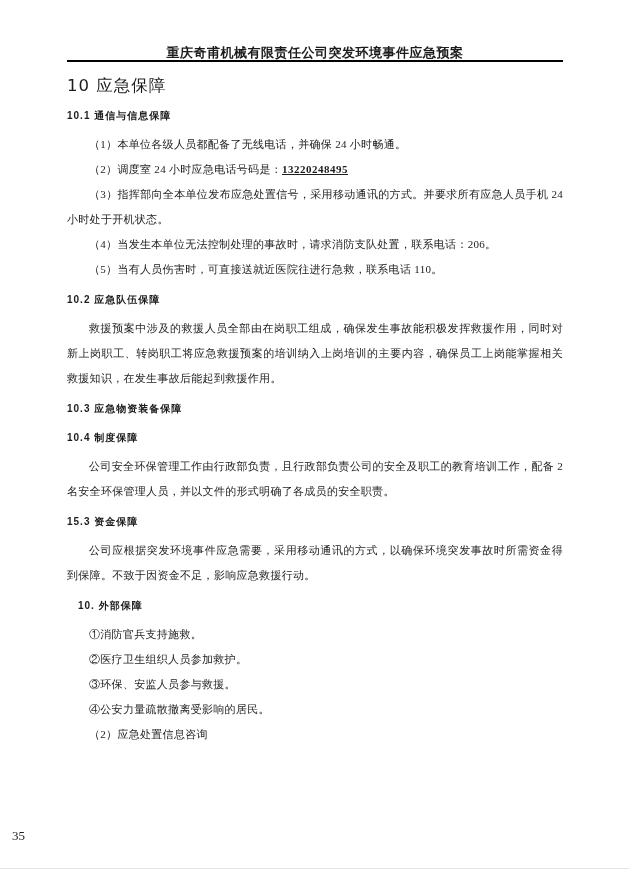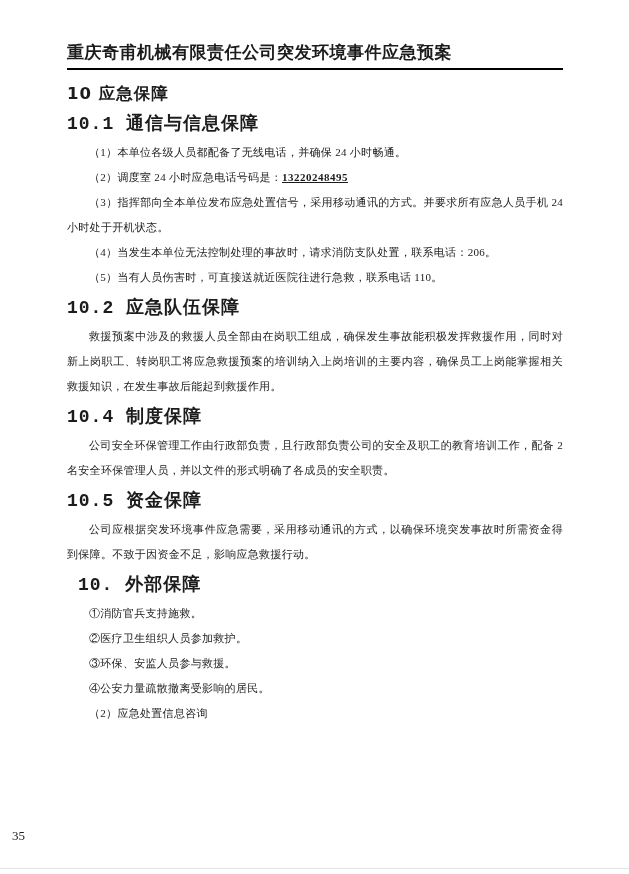--- a/index.html
+++ b/index.html
@@ -11,40 +11,40 @@
     margin:0 auto;
     background:#ffffff;
     color:#1c1c1c;
     font-family:"Liberation Serif","DejaVu Serif",serif;
     overflow:hidden;
   }
   .content {
     padding:46px 66px 0 67px;
   }
   .doc-header {
+    text-align:center;
     font-family:"Liberation Serif","DejaVu Serif",serif;
     font-weight:bold;
-    font-size:17px;
+    font-size:13px;
     letter-spacing:0.5px;
     line-height:14px;
-    padding-bottom:8px;
     border-bottom:2px solid #000;
   }
   h1.chapter {
     font-family:"DejaVu Sans","Liberation Sans",sans-serif;
-    font-weight:bold;
+    font-weight:normal;
     font-size:16.5px;
     line-height:24px;
     letter-spacing:1px;
     margin:12px 0 2px 0;
   }
   h2.section {
-    font-family:Liberation Mono, monospace;
+    font-family:Liberation Sans, sans-serif;
     font-weight:bold;
-    font-size:18px;
+    font-size:10px;
     line-height:22px;
     letter-spacing:1px;
     margin:7px 0 5px 0;
   }
   h2.section.indented { margin-left:11px; }
   p.body-par {
     font-size:11px;
     line-height:25px;
     text-indent:2em;
     text-align:justify;
@@ -87,25 +87,26 @@
     <h2 class="section">10.1  通信与信息保障</h2>
     <p class="body-par">（1）本单位各级人员都配备了无线电话，并确保 24 小时畅通。</p>
     <p class="body-par"><span>（2）调度室 24 小时应急电话号码是：</span><span class="phone">13220248495</span></p>
     <p class="body-par">（3）指挥部向全本单位发布应急处置信号，采用移动通讯的方式。并要求所有应急人员手机 24 小时处于开机状态。</p>
     <p class="body-par">（4）当发生本单位无法控制处理的事故时，请求消防支队处置，联系电话：206。</p>
     <p class="body-par">（5）当有人员伤害时，可直接送就近医院往进行急救，联系电话 110。</p>
 
     <h2 class="section">10.2  应急队伍保障</h2>
     <p class="body-par">救援预案中涉及的救援人员全部由在岗职工组成，确保发生事故能积极发挥救援作用，同时对新上岗职工、转岗职工将应急救援预案的培训纳入上岗培训的主要内容，确保员工上岗能掌握相关救援知识，在发生事故后能起到救援作用。</p>
 
+    <h2 class="section">10.3  应急物资装备保障</h2>
 
     <h2 class="section">10.4  制度保障</h2>
     <p class="body-par">公司安全环保管理工作由行政部负责，且行政部负责公司的安全及职工的教育培训工作，配备 2 名安全环保管理人员，并以文件的形式明确了各成员的安全职责。</p>
 
-    <h2 class="section">10.5  资金保障</h2>
+    <h2 class="section">15.3  资金保障</h2>
     <p class="body-par">公司应根据突发环境事件应急需要，采用移动通讯的方式，以确保环境突发事故时所需资金得到保障。不致于因资金不足，影响应急救援行动。</p>
 
     <h2 class="section indented">10.  外部保障</h2>
     <p class="body-par">①消防官兵支持施救。</p>
     <p class="body-par">②医疗卫生组织人员参加救护。</p>
     <p class="body-par">③环保、安监人员参与救援。</p>
     <p class="body-par">④公安力量疏散撤离受影响的居民。</p>
     <p class="body-par">（2）应急处置信息咨询</p>
 
   </div>

